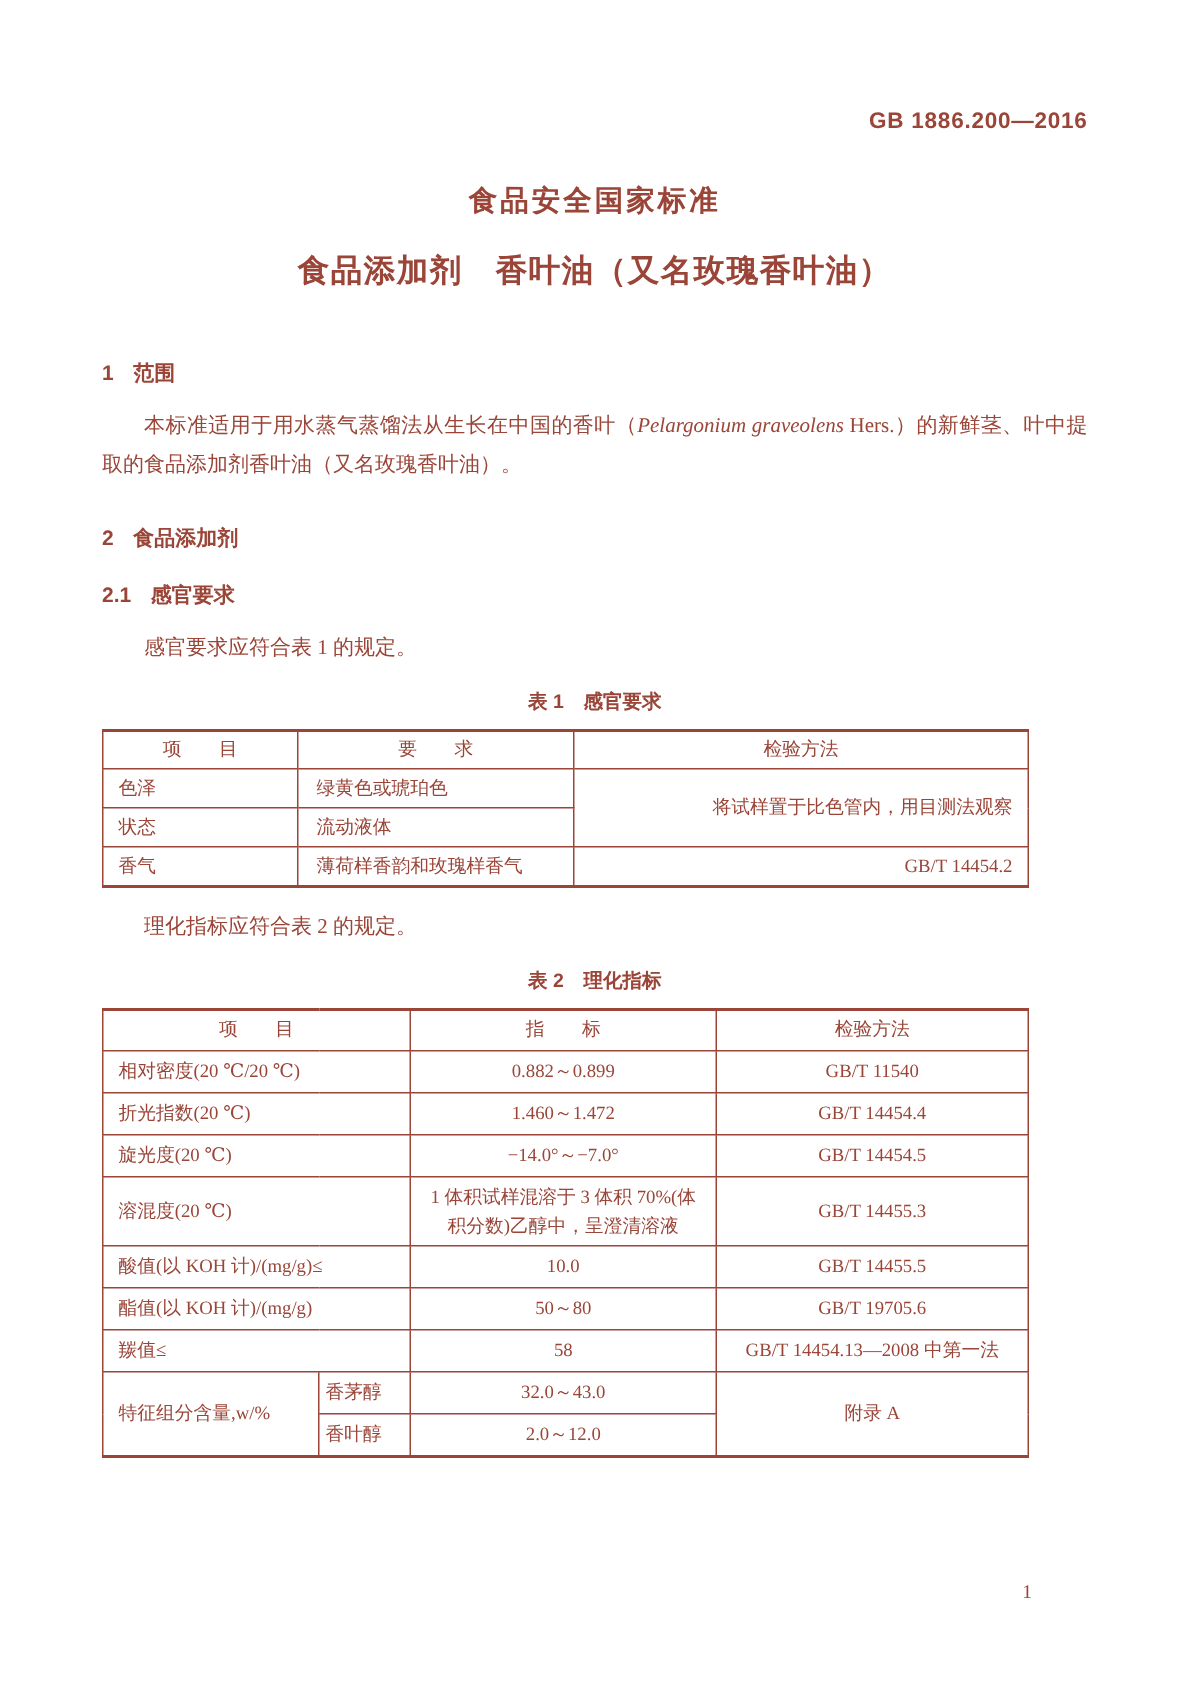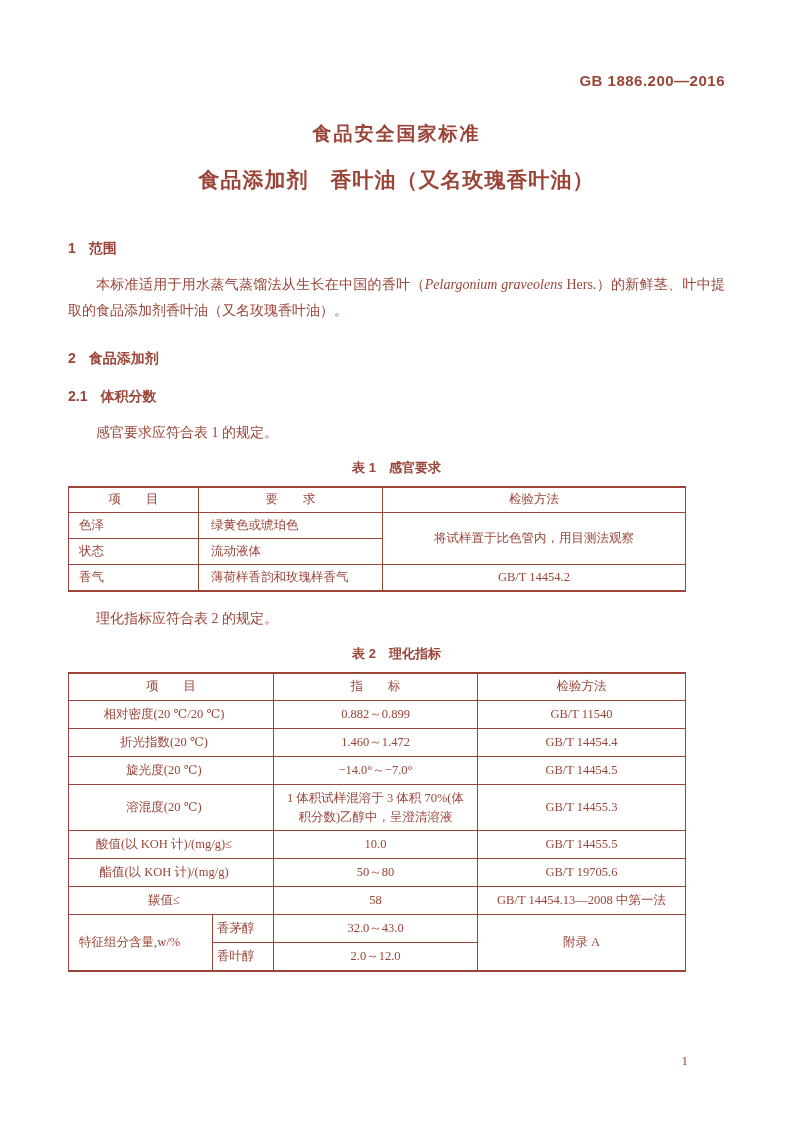--- a/index.html
+++ b/index.html
@@ -56,23 +56,23 @@
   table.tbl tr { height:28px; }
   table.tbl1 tr { height:26px; }
   table.tbl tr.hdr td {
     text-align:center;
     font-family:"Liberation Serif","DejaVu Serif",serif;
     margin-left:32px;
   }
   table.tbl tr.tall { height:46px; }
 
   .c-item { padding:0 10px; text-align:left; }
-  .item-flex { display:flex; justify-content:center; align-items:center; padding-right:14px; }
+  .item-flex { display:flex; justify-content:flex-start; align-items:center; padding-right:14px; }
   .c-req { padding:0 12px; text-align:left; }
-  .c-method-left { padding:0 10px; text-align:center; }
+  .c-method-left { padding:0 10px; text-align:right; }
   .c-ind { text-align:center; padding:2px 12px; line-height:1.5; }
   .c-method { text-align:center; padding:0 6px; }
   .c-sub { padding:0 4px; }
 
   .page-number { position:absolute; top:1053px; right:105px; font-size:13px; }
 </style>
 </head>
 <body>
 
 <div class="page" style="--ink: #9a4538; --paper: #ffffff;">
@@ -89,21 +89,21 @@
 
     <p class="body-text indent">
       <span>本标准适用于用水蒸气蒸馏法从生长在中国的香叶（</span><span class="latin-italic">Pelargonium graveolens</span><span> Hers.</span><span>）的新鲜茎、叶中提取的食品添加剂香叶油（又名玫瑰香叶油）。</span>
     </p>
 
     <div class="sec-heading mt-md">
       <span class="num">2</span><span>食品添加剂</span>
     </div>
 
     <div class="sec-heading mt-s">
-      <span class="num">2.1</span><span>体积分数</span>
+      <span class="num">2.1</span><span>感官要求</span>
     </div>
 
     <p class="body-text indent">感官要求应符合表 1 的规定。</p>
 
     <div class="tbl-caption">表 1　感官要求</div>
 
     <table class="tbl tbl1">
       <colgroup>
           <col style="width:130px">
           <col style="width:184px">

